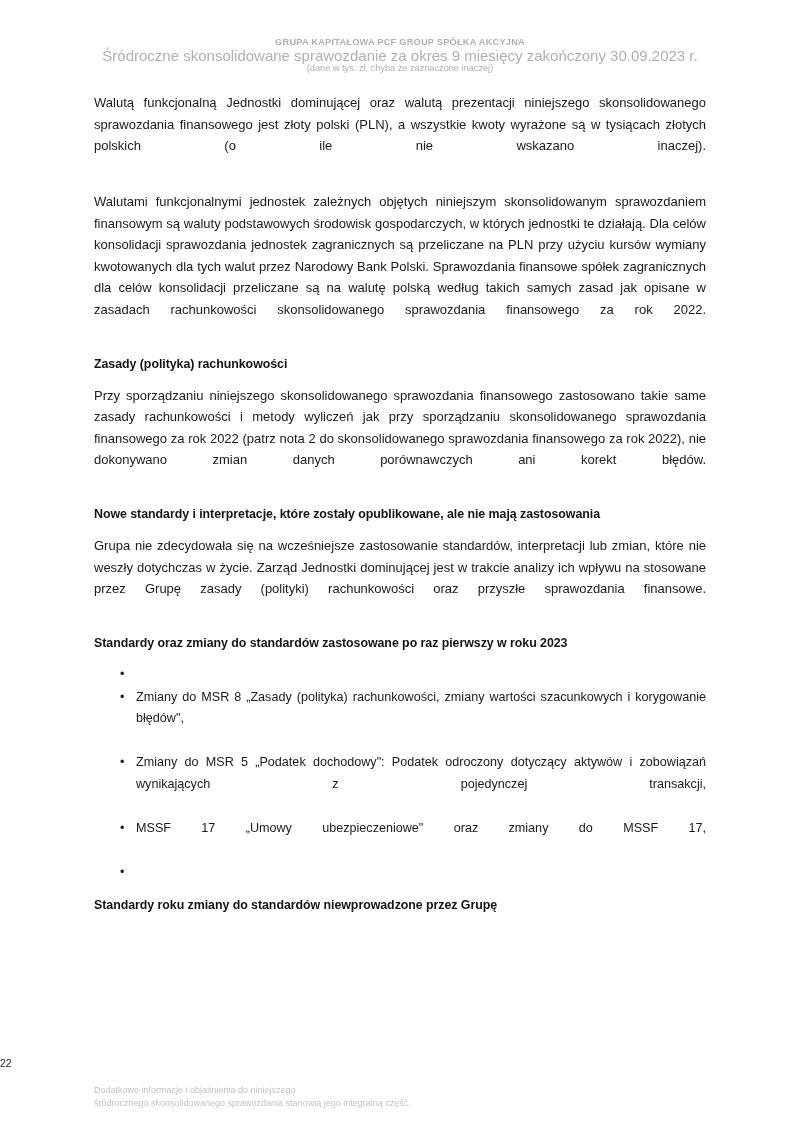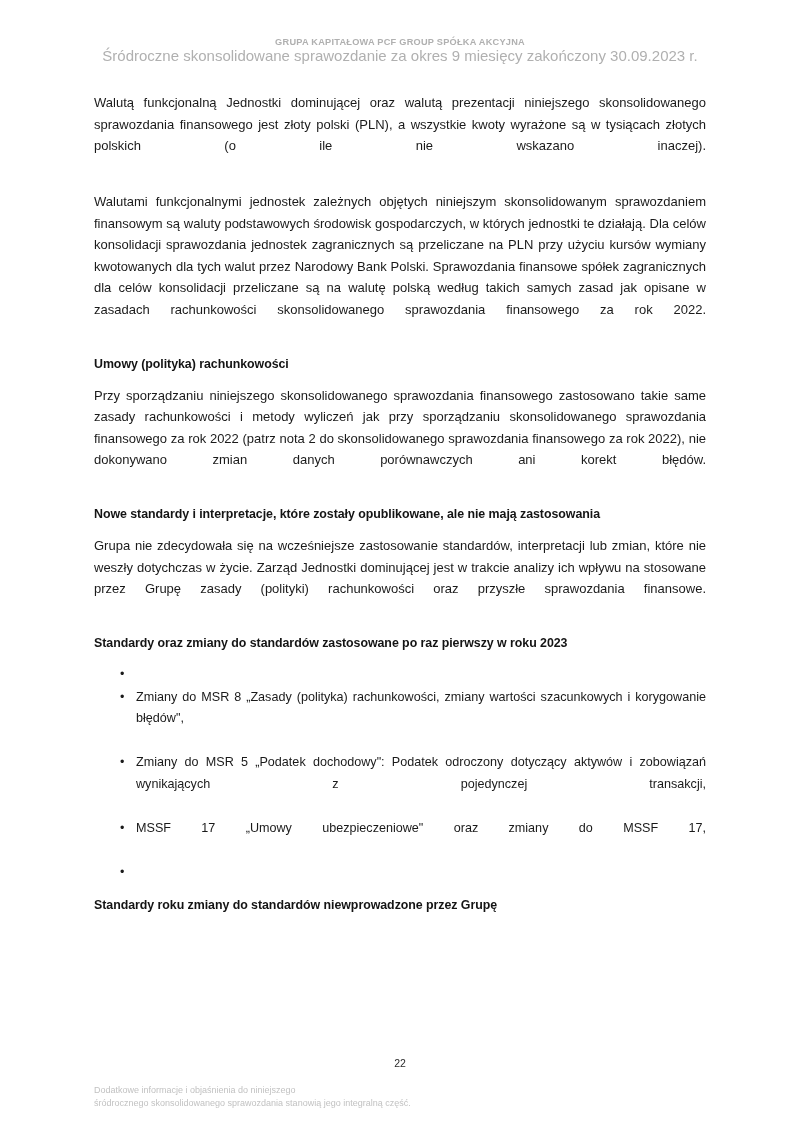--- a/index.html
+++ b/index.html
@@ -104,21 +104,20 @@
     display: inline-block;
     width: 100%;
   }
 
   
   .page-number {
     position: absolute;
     top: 1057px;
     left: 0;
     width: 800px;
-    text-align: center;
     font-size: 10.5px;
     color: #2a2a2a;
   }
 
   
   .doc-footer {
     position: absolute;
     top: 1084px;
     left: 94px;
     width: 612px;
@@ -129,29 +128,30 @@
   }
 </style>
 </head>
 <body>
 
 <div class="page">
 
   <div class="doc-header">
     <div class="hdr-line1">GRUPA KAPITAŁOWA PCF GROUP SPÓŁKA AKCYJNA</div>
     <div class="hdr-line2">Śródroczne skonsolidowane sprawozdanie za okres 9 miesięcy zakończony 30.09.2023 r.</div>
+    <div class="hdr-line3">(dane w tys. zł, chyba że zaznaczone inaczej)</div>
   </div>
 
   <div class="content">
 
     <p class="body-par">Walutą funkcjonalną Jednostki dominującej oraz walutą prezentacji niniejszego skonsolidowanego sprawozdania finansowego jest złoty polski (PLN), a wszystkie kwoty wyrażone są w tysiącach złotych polskich (o ile nie wskazano inaczej).</p>
 
     <p class="body-par">Walutami funkcjonalnymi jednostek zależnych objętych niniejszym skonsolidowanym sprawozdaniem finansowym są waluty podstawowych środowisk gospodarczych, w których jednostki te działają. Dla celów konsolidacji sprawozdania jednostek zagranicznych są przeliczane na PLN przy użyciu kursów wymiany kwotowanych dla tych walut przez Narodowy Bank Polski. Sprawozdania finansowe spółek zagranicznych dla celów konsolidacji przeliczane są na walutę polską według takich samych zasad jak opisane w zasadach rachunkowości skonsolidowanego sprawozdania finansowego za rok 2022.</p>
 
-    <h2 class="section-heading">Umowy (polityka) rachunkowości</h2>
+    <h2 class="section-heading">Zasady (polityka) rachunkowości</h2>
 
     <p class="body-par">Przy sporządzaniu niniejszego skonsolidowanego sprawozdania finansowego zastosowano takie same zasady rachunkowości i metody wyliczeń jak przy sporządzaniu skonsolidowanego sprawozdania finansowego za rok 2022 (patrz nota 2 do skonsolidowanego sprawozdania finansowego za rok 2022), nie dokonywano zmian danych porównawczych ani korekt błędów.</p>
 
     <h2 class="section-heading">Nowe standardy i interpretacje, które zostały opublikowane, ale nie mają zastosowania</h2>
 
     <p class="body-par">Grupa nie zdecydowała się na wcześniejsze zastosowanie standardów, interpretacji lub zmian, które nie weszły dotychczas w życie. Zarząd Jednostki dominującej jest w trakcie analizy ich wpływu na stosowane przez Grupę zasady (polityki) rachunkowości oraz przyszłe sprawozdania finansowe.</p>
 
     <h2 class="section-heading">Standardy oraz zmiany do standardów zastosowane po raz pierwszy w roku 2023</h2>
 
 

